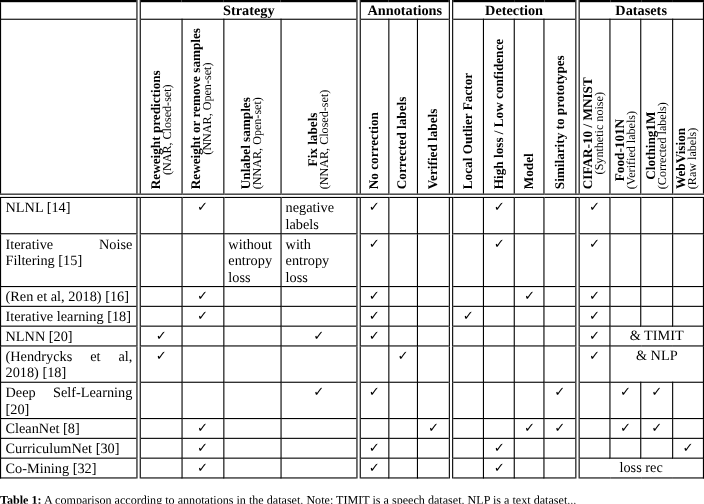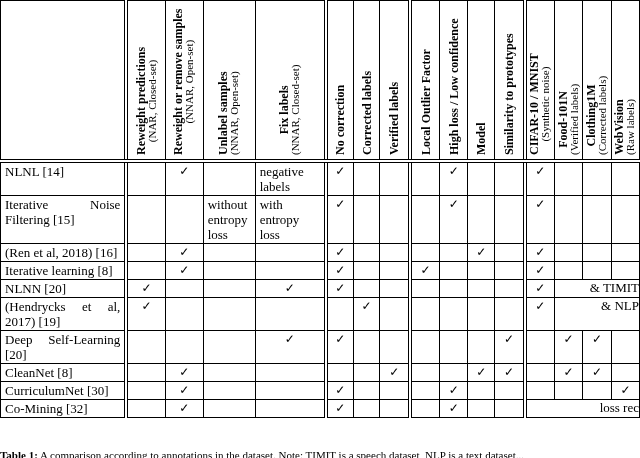--- a/index.html
+++ b/index.html
@@ -15,21 +15,21 @@
   .vh { height: 158px; position: relative; vertical-align: bottom !important; }
   .vh .rot { position: absolute; left: 50%; bottom: 4px; transform-origin: left bottom;
              transform: rotate(-90deg) translate(0, 50%); white-space: nowrap; font-size: 12px;
              line-height: 11px; }
   .vh .rot b { display: block; font-weight: bold; }
   .vh .rot span { display: block; font-weight: normal; font-size: 11px; }
   td.name { padding: 1px 4px !important; text-align: justify; }
   td.c { text-align: center; }
   td.note { padding: 1px 4px !important; font-size: 13px; }
   .chk { font-size: 12px; display: inline-block; margin-top: 1px; }
-  td.span-note { text-align: right; font-size: 13px; margin-top: 41px; }
+  td.span-note { text-align: center; font-size: 13px; margin-top: 41px; }
   #caption { position: absolute; left: 0; top: 449px; font-size: 11px; white-space: nowrap; }
   #caption b { font-weight: bold; }
 </style>
 </head>
 <body>
 
 <table id="tbl">
   <colgroup>
     <col style="width:126px">
       <col style="width:39px">
@@ -42,20 +42,27 @@
     <col style="width:30px">
       <col style="width:28px">
       <col style="width:27px">
       <col style="width:30px">
     <col style="width:30px">
       <col style="width:28px">
       <col style="width:29px">
       <col style="width:28px">
   </colgroup>
   <thead>
+    <tr>
+      <th class="grp top"></th>
+      <th class="grp top dbl-l" colspan="4">Strategy</th>
+      <th class="grp top dbl-l" colspan="3">Annotations</th>
+      <th class="grp top dbl-l" colspan="4">Detection</th>
+      <th class="grp top dbl-l" colspan="4">Datasets</th>
+    </tr>
     <tr id="colhead">
       <th class="vh dbl-b"></th>
     <th class="vh dbl-b dbl-l">
           <div class="rot">
             <b>Reweight predictions</b>
             <span>(NAR, Closed-set)</span>
           </div>
         </th>
         <th class="vh dbl-b">
           <div class="rot">
@@ -185,21 +192,21 @@
         <td class="dbl-l c"></td>
         <td class="c"></td>
         <td class="c"><span class="chk">✓</span></td>
         <td class="c"></td>
         <td class="dbl-l c"><span class="chk">✓</span></td>
         <td class="c"></td>
         <td class="c"></td>
         <td class="c"></td>
       </tr>
       <tr>
-        <td class="name">Iterative learning [8]</td>
+        <td class="name">Iterative learning [18]</td>
         <td class="dbl-l c"></td>
         <td class="c"><span class="chk">✓</span></td>
         <td class="c"></td>
         <td class="c"></td>
         <td class="dbl-l c"><span class="chk">✓</span></td>
         <td class="c"></td>
         <td class="c"></td>
         <td class="dbl-l c"><span class="chk">✓</span></td>
         <td class="c"></td>
         <td class="c"></td>
@@ -219,21 +226,21 @@
         <td class="c"></td>
         <td class="c"></td>
         <td class="dbl-l c"></td>
         <td class="c"></td>
         <td class="c"></td>
         <td class="c"></td>
         <td class="dbl-l c"><span class="chk">✓</span></td>
         <td class="span-note" colspan="3">&amp; TIMIT</td>
       </tr>
       <tr>
-        <td class="name">(Hendrycks et al, 2017) [19]</td>
+        <td class="name">(Hendrycks et al, 2018) [18]</td>
         <td class="dbl-l c"><span class="chk">✓</span></td>
         <td class="c"></td>
         <td class="c"></td>
         <td class="c"></td>
         <td class="dbl-l c"></td>
         <td class="c"><span class="chk">✓</span></td>
         <td class="c"></td>
         <td class="dbl-l c"></td>
         <td class="c"></td>
         <td class="c"></td>

